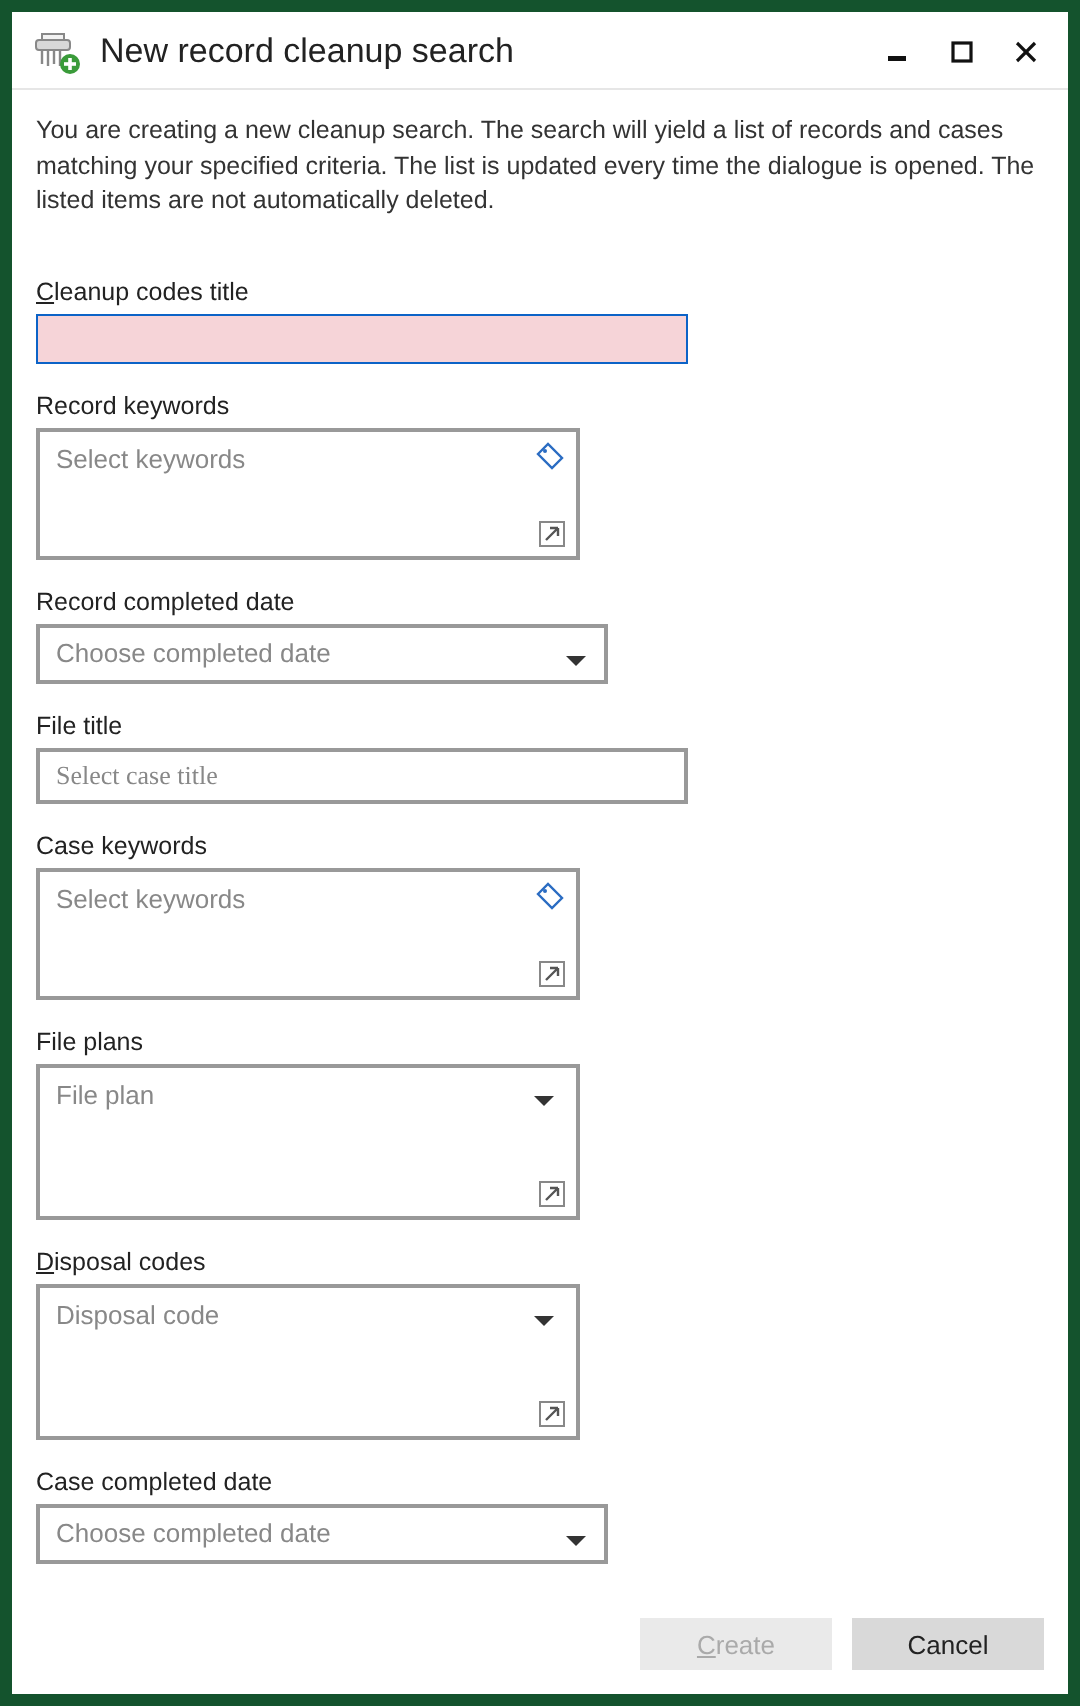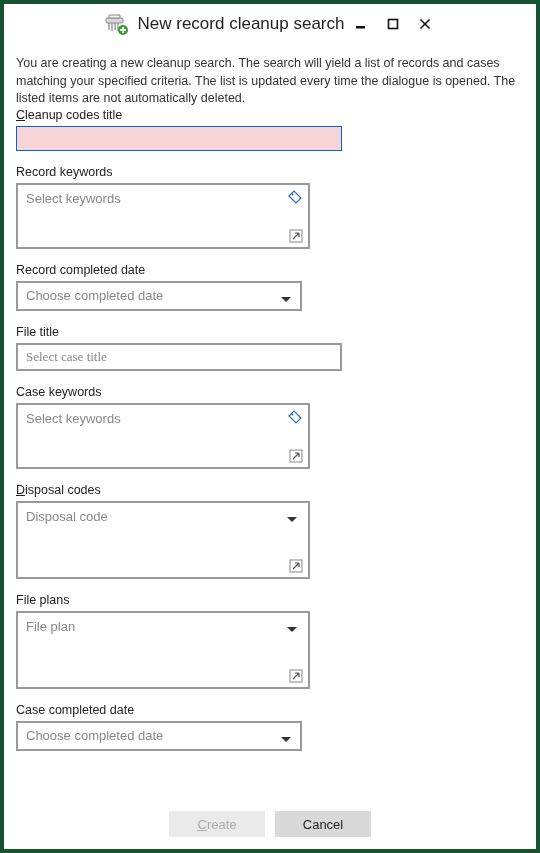--- a/index.html
+++ b/index.html
@@ -8,25 +8,24 @@
       font-size: 13px;
       background: #fff;
       color: #1a1a1a;
       width: 540px;
       height: 853px;
       overflow: hidden;
     }
     .window {
       width: 540px;
       height: 853px;
-      border: 4px solid #14532d;
+      border: 6px solid #14532d;
       display: flex;
       flex-direction: column;
       background: #fff;
-      align-items: center;
     }
     .titlebar {
       display: flex;
       align-items: center;
       padding: 8px 10px 6px 10px;
       gap: 10px;
     }
     .title-icon {
       width: 24px;
       height: 24px;
@@ -59,21 +58,21 @@
     }
     .content {
       padding: 12px 12px 0 12px;
       flex: 1;
       overflow-y: auto;
     }
     .description {
       font-size: 12.5px;
       line-height: 1.4;
       color: #333;
-      margin-bottom: 0;
+      margin-bottom: 29px;
     }
     .field-group {
       margin-bottom: 14px;
     }
     .field-label {
       font-size: 12.5px;
       color: #222;
       margin-bottom: 4px;
       display: block;
     }
@@ -95,21 +94,21 @@
       background: #fff;
       padding: 0 8px;
       font-size: 13px;
       color: #333;
       outline: none;
       font-family: Liberation Serif, serif;
     }
     .input-text::placeholder,
     .input-required::placeholder { color: #888; }
     .tall-box {
-      width: 294px;
+      width: 272px;
       border: 2px solid #999;
       background: #fff;
       position: relative;
     }
     .tall-box.h65 { height: 66px; }
     .tall-box.h80 { height: 78px; }
     .tall-box-placeholder {
       position: absolute;
       left: 8px;
       top: 6px;
@@ -279,41 +278,41 @@
         <span class="tall-box-expand">
           <svg viewBox="0 0 14 14" width="14" height="14">
             <rect x="1" y="1" width="12" height="12" fill="none" stroke="#888" stroke-width="1"></rect>
             <path d="M4 10 L10 4 M10 4 L10 8 M10 4 L6 4" fill="none" stroke="#555" stroke-width="1.2"></path>
           </svg>
         </span>
       </div>
     </div>
 
     <div class="field-group">
-      <label class="field-label"><span class="u">D</span><span>isposal codes</span></label>
+      <label class="field-label">File plans</label>
       <div class="tall-box h80">
-        <span class="tall-box-placeholder">Disposal code</span>
+        <span class="tall-box-placeholder">File plan</span>
         <span class="tall-box-chevron">
           <svg viewBox="0 0 12 8" width="12" height="8">
               <path d="M1 1 L6 6 L11 1 Z" fill="#333"></path>
             </svg>
         </span>
         <span class="tall-box-expand">
           <svg viewBox="0 0 14 14" width="14" height="14">
             <rect x="1" y="1" width="12" height="12" fill="none" stroke="#888" stroke-width="1"></rect>
             <path d="M4 10 L10 4 M10 4 L10 8 M10 4 L6 4" fill="none" stroke="#555" stroke-width="1.2"></path>
           </svg>
         </span>
       </div>
     </div>
 
     <div class="field-group">
-      <label class="field-label">File plans</label>
+      <label class="field-label"><span class="u">D</span><span>isposal codes</span></label>
       <div class="tall-box h80">
-        <span class="tall-box-placeholder">File plan</span>
+        <span class="tall-box-placeholder">Disposal code</span>
         <span class="tall-box-chevron">
           <svg viewBox="0 0 12 8" width="12" height="8">
               <path d="M1 1 L6 6 L11 1 Z" fill="#333"></path>
             </svg>
         </span>
         <span class="tall-box-expand">
           <svg viewBox="0 0 14 14" width="14" height="14">
             <rect x="1" y="1" width="12" height="12" fill="none" stroke="#888" stroke-width="1"></rect>
             <path d="M4 10 L10 4 M10 4 L10 8 M10 4 L6 4" fill="none" stroke="#555" stroke-width="1.2"></path>
           </svg>

